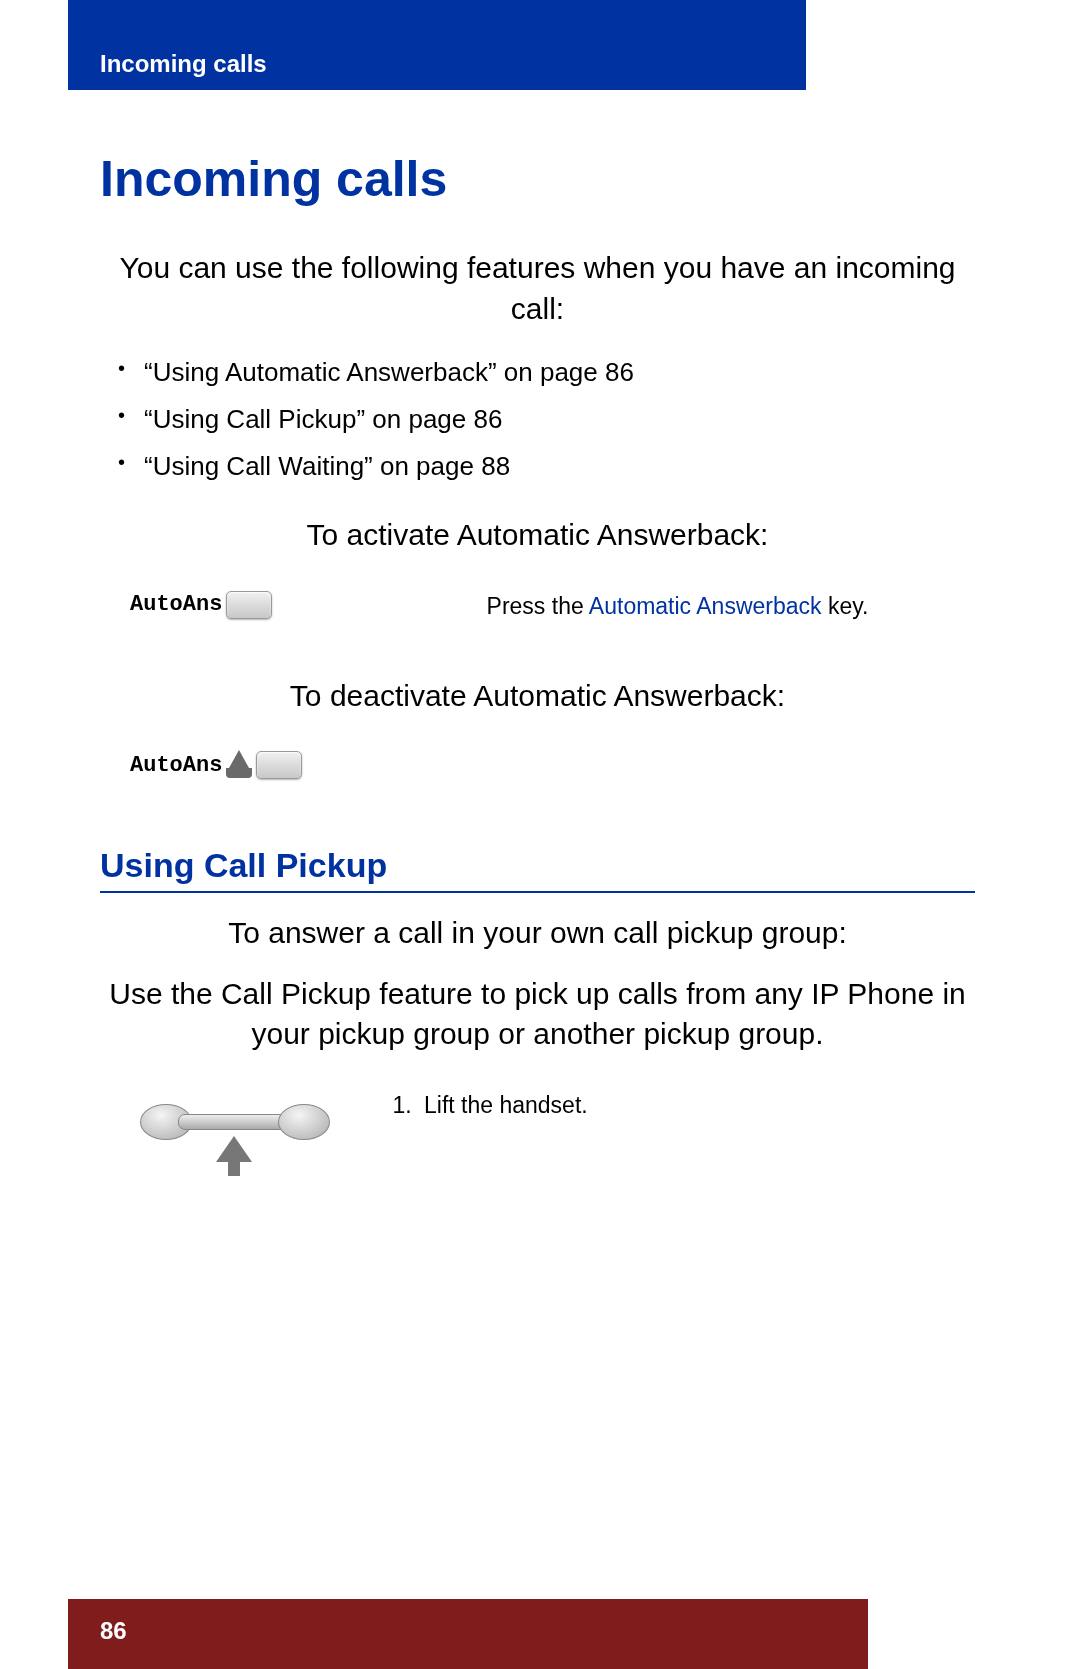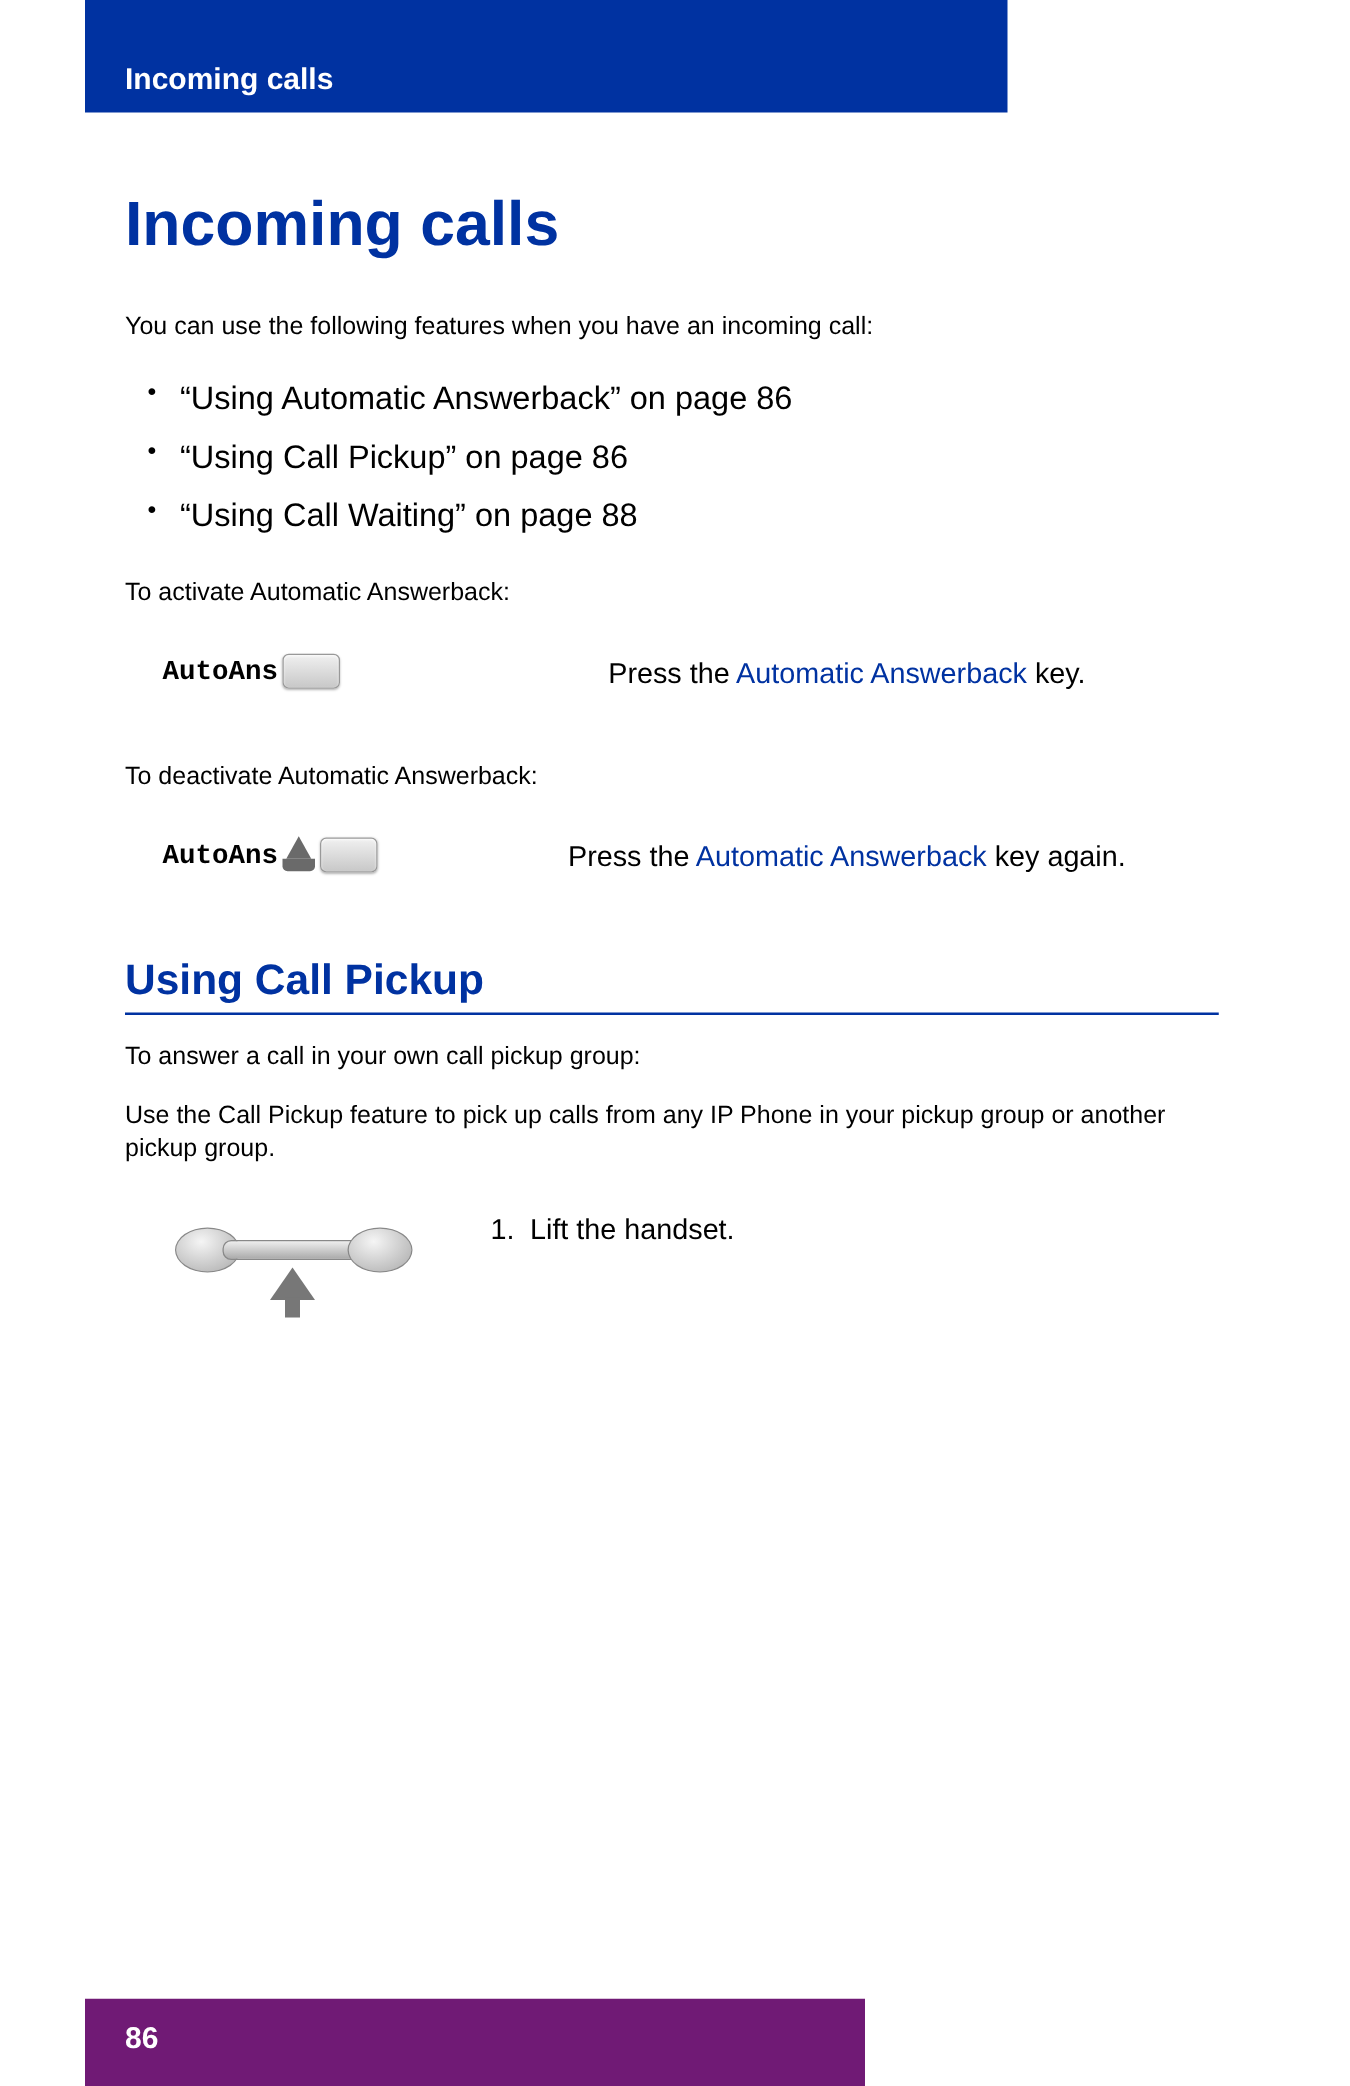--- a/index.html
+++ b/index.html
@@ -20,43 +20,44 @@
     color:#fff;
     font-weight:bold;
     font-family:"Arial Black",Arial,sans-serif;
     font-size:24px;
     padding:50px 0 0 32px;
     box-sizing:border-box;
   }
   .blue-tab-bottom{
     position:absolute;
     left:68px;bottom:0;
-    width:624px;height:70px;
-    background:#701a75;
+    width:800px;height:70px;
+    background:#7f1d1d;
     color:#fff;
     font-weight:bold;
     font-size:24px;
     padding:18px 0 0 32px;
     box-sizing:border-box;
   }
   .content{
     position:absolute;
     top:120px;left:100px;right:105px;
   }
   h1.doc-title{
     color:#0032a1;
     font-family:"Arial Black",Arial,sans-serif;
     font-weight:900;
     font-size:50px;
     margin:30px 0 40px 0;
   }
   p.body{
-    font-size:20px;
+    font-size:30px;
     line-height:1.35;
     margin:20px 0;
+    text-align:center;
   }
   ul.bullets{
     list-style:none;
     padding:0;margin:10px 0 25px 0;
     font-size:26px;
   }
   ul.bullets li{
     position:relative;
     padding:8px 0 8px 44px;
   }
@@ -212,23 +213,20 @@
     <p class="body">To deactivate Automatic Answerback:</p>
 
     <div class="step-row">
       <div class="step-left">
         <span class="key-label">AutoAns</span>
         <span class="busy-icon">
           <span class="busy-triangle"></span>
           <span class="busy-base"></span>
         </span>
         <span class="softkey"></span>
-      </div>
-      <div class="step-right">
-        <span>Press the </span><span class="link-blue">Automatic Answerback</span><span>    key again.</span>
       </div>
     </div>
 
     <h2 class="section">Using Call Pickup</h2>
 
     <p class="body">To answer a call in your own call pickup group:</p>
 
     <p class="body">Use the Call Pickup feature to pick up calls from any IP Phone in your pickup group or another pickup group.</p>
 
     <div class="step-row">

